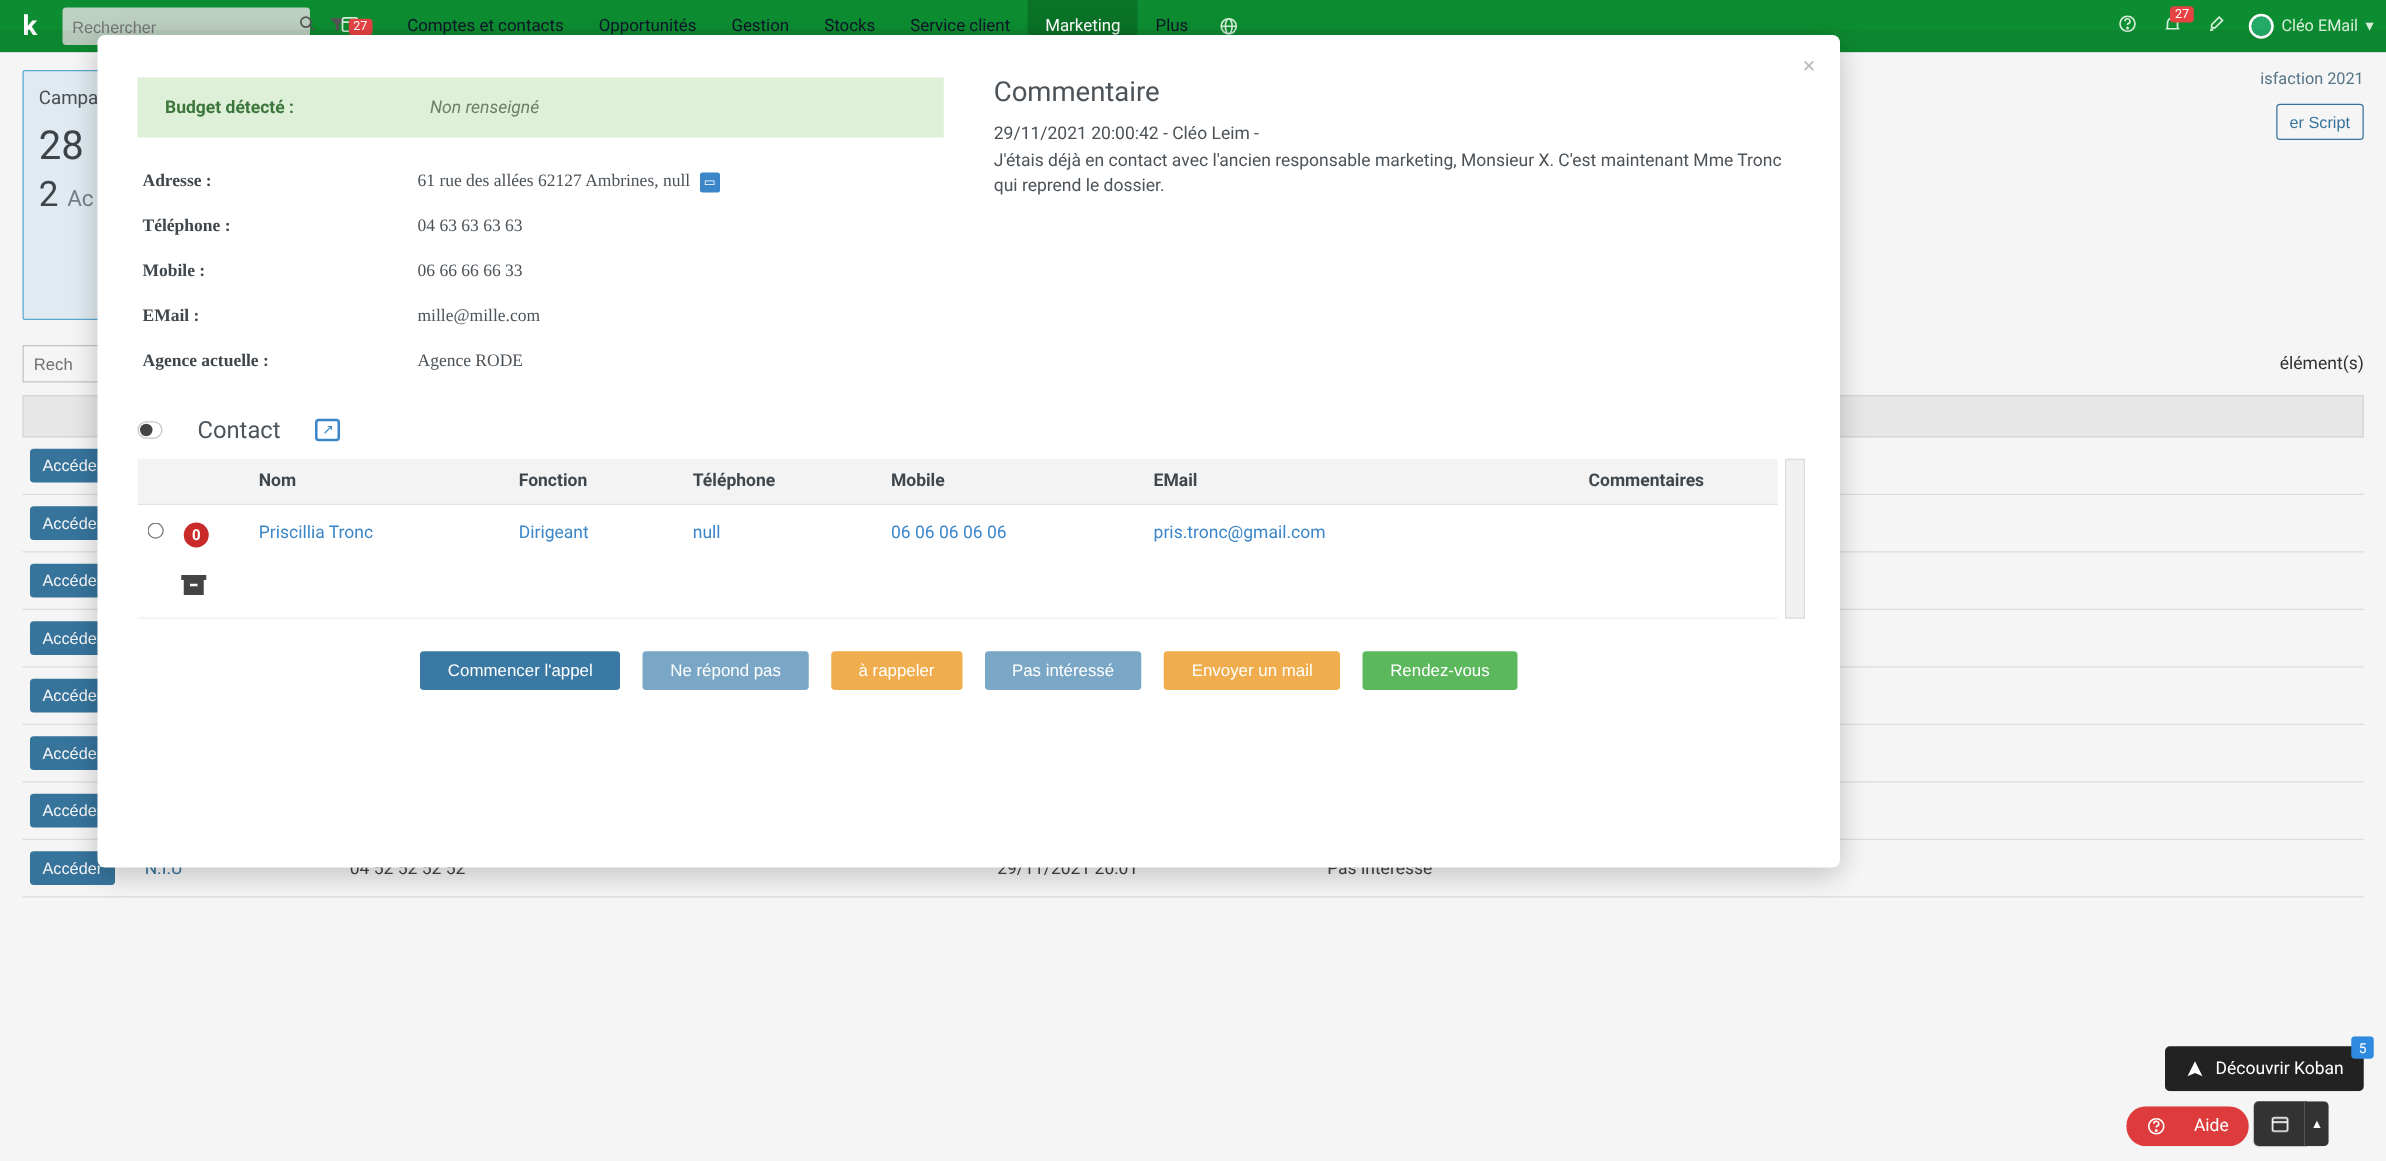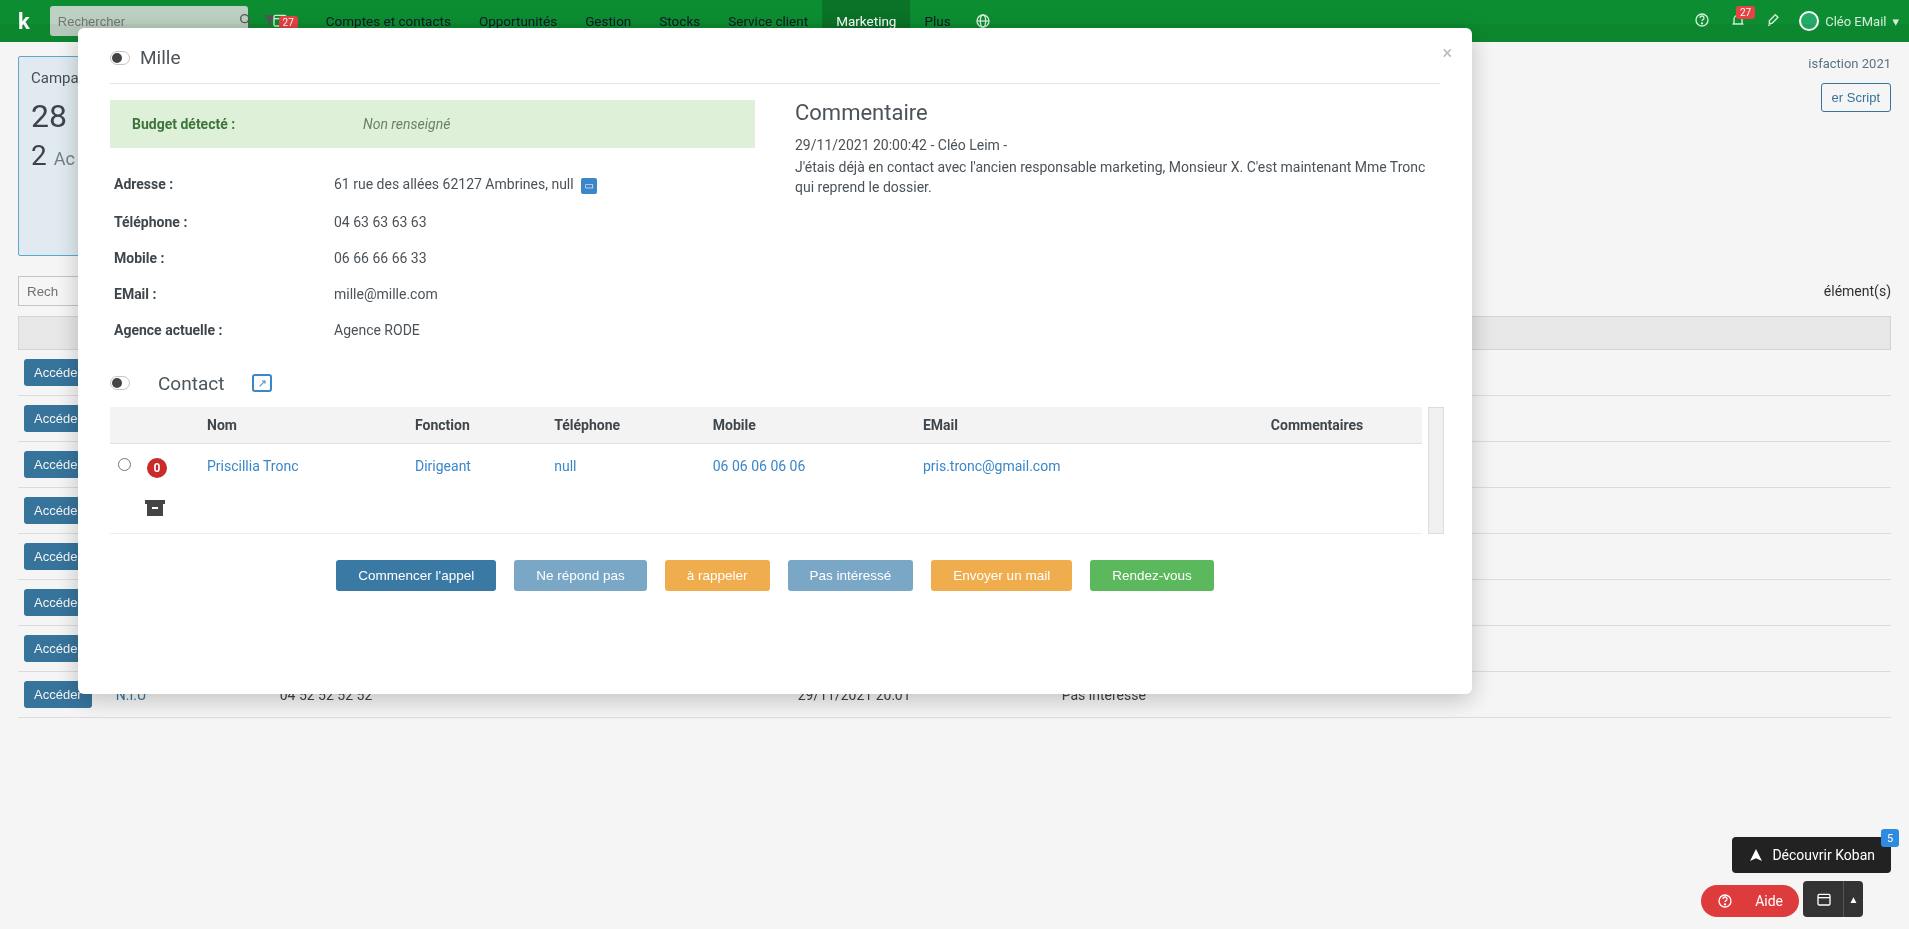--- a/index.html
+++ b/index.html
@@ -150,24 +150,24 @@
   .toggle .knob { width:10px; height:10px; border-radius:50%; background:#444; }
   .modal-body {
     display:flex; gap:40px; padding-top:16px;
   }
   .left-col { flex:1; }
   .right-col { flex:1; }
   .budget-box {
     background:#dff0d8; padding:16px 22px; margin-bottom:18px;
     display:flex; align-items:center;
   }
-  .budget-box .lbl { font-weight:bold; color:#3c763d; width:231px; }
+  .budget-box .lbl { font-weight:bold; color:#3c763d; width:212px; }
   .budget-box .val { font-style:italic; color:#6b8269; }
   .info-grid { padding:0 4px; }
-  .info-row { display:flex; padding:10px 0; font-size:14px; }
+  .info-row { display:flex; padding:10px 0; font-size:14px;font-family:Liberation Serif, serif; }
   .info-row .lbl { font-weight:bold; color:#3f474d; width:220px; }
   .info-row .val { color:#4b5258; flex:1; }
   .map-icon {
     display:inline-flex; width:16px; height:16px; background:#3a86c8;
     border-radius:2px; margin-left:4px; align-items:center; justify-content:center;
     color:#fff; font-size:10px;
   }
 
   .comment-h { font-size:22px; color:#4b5258; font-weight:normal; margin-bottom:12px; }
   .comment-meta { color:#4b5258; font-size:14px; margin-bottom:4px; }
@@ -365,26 +365,20 @@
       <span class="cell-date">29/11/2021 20:01</span>
       <span class="cell-status">Pas intéressé</span>
     </div>
   </div>
 </div>
 
 <div class="backdrop">
   <div class="modal">
     <span class="modal-close">×</span>
 
-    <div class="modal-title">
-      <span class="toggle">
-          <span class="knob"></span>
-        </span>
-      <span>Mille</span>
-    </div>
 
     <div class="modal-body">
       <div class="left-col">
         <div class="budget-box">
           <span class="lbl">Budget détecté :</span>
           <span class="val">Non renseigné</span>
         </div>
         <div class="info-grid">
           <div class="info-row">
             <span class="lbl">Adresse :</span>

